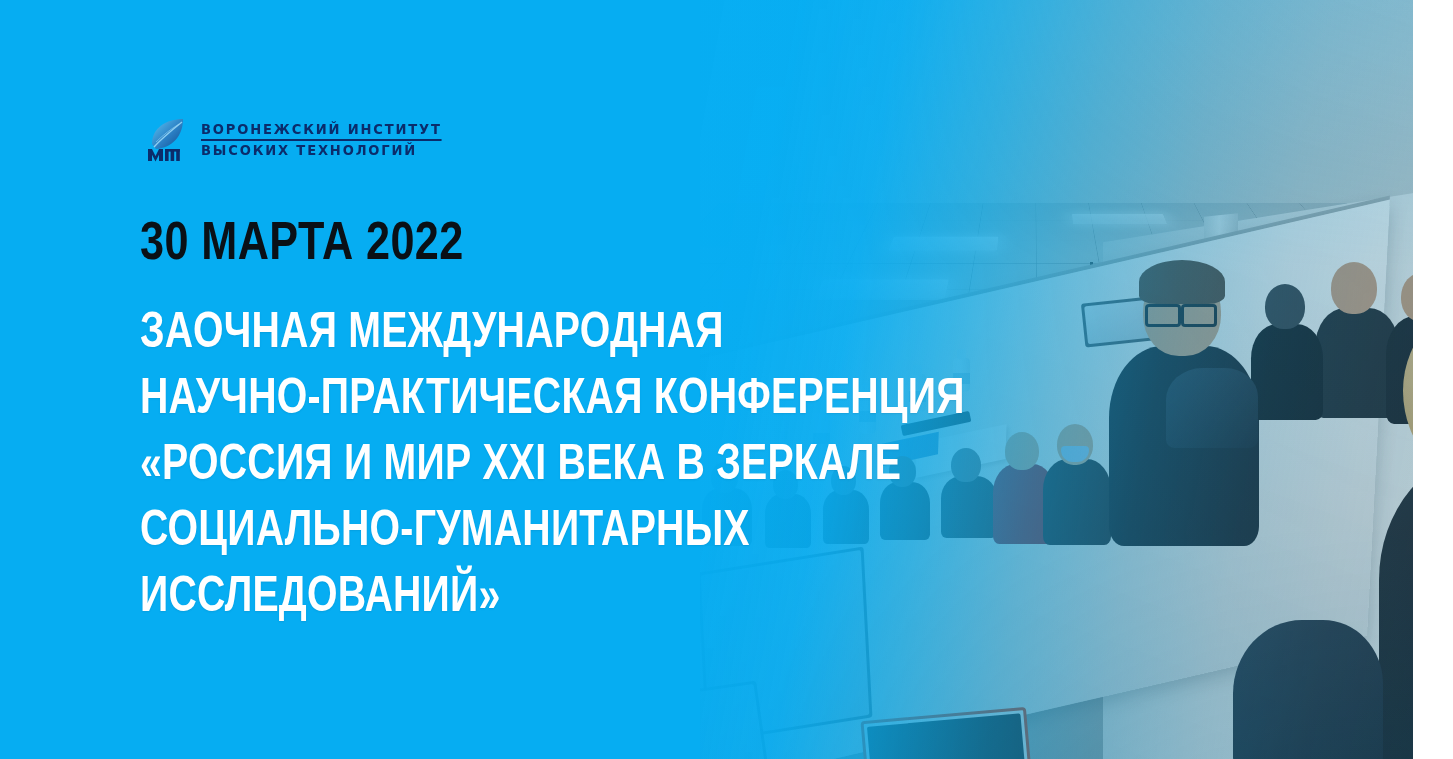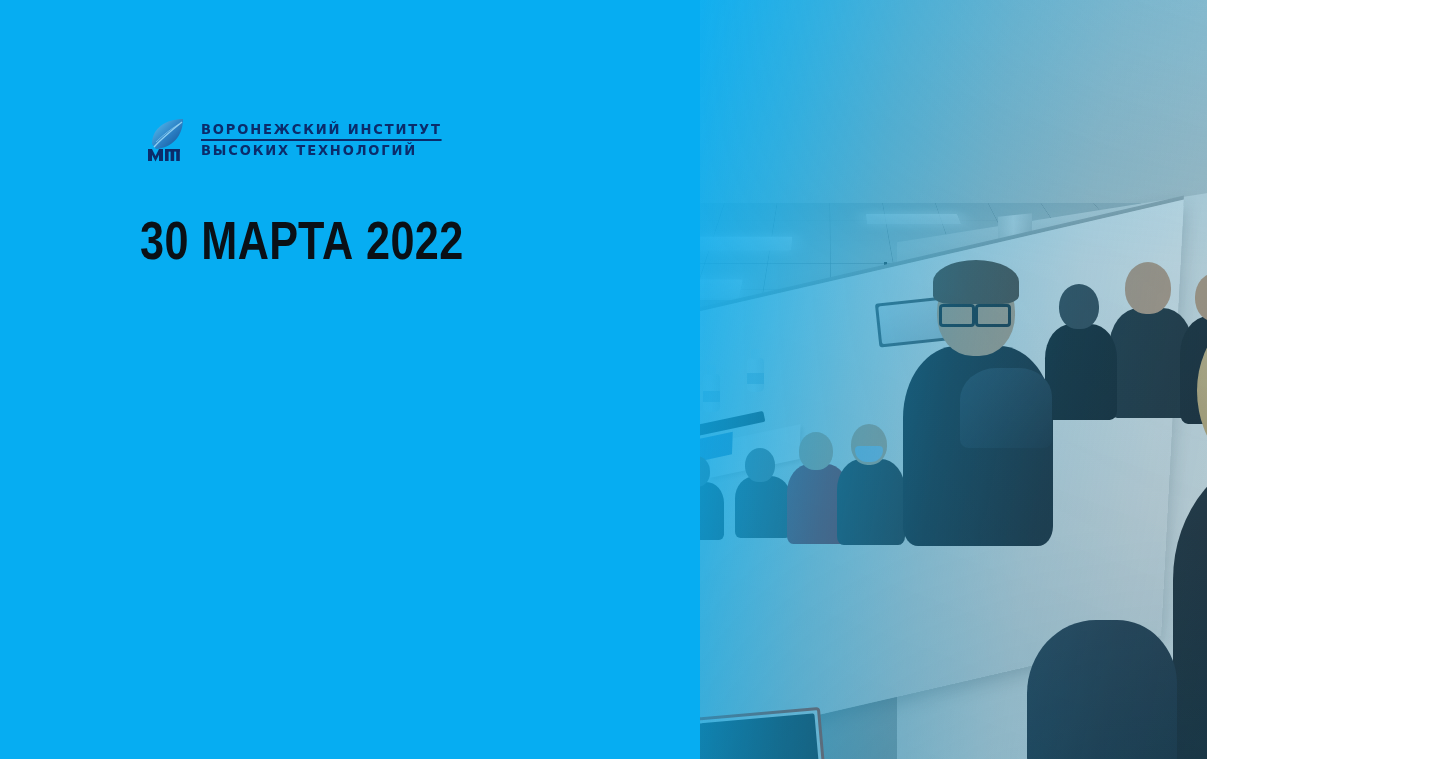--- a/index.html
+++ b/index.html
@@ -4,21 +4,21 @@
 <title>Conference Banner</title>
 <style>
   html, body {
     margin: 0;
     padding: 0;
     background: #ffffff;
   }
 
   #banner {
     position: relative;
-    width: 1207px;
+    width: 1413px;
     height: 759px;
     overflow: hidden;
     background: #06ADF2;
     font-family: "Liberation Sans", sans-serif;
     -webkit-font-smoothing: antialiased;
   }
 
   
   .photo-wrap {
     position: absolute;
@@ -675,15 +675,22 @@
         </g>
       </svg>
       <div class="logo-text">
         <div class="logo-line first">ВОРОНЕЖСКИЙ ИНСТИТУТ</div>
         <div class="logo-line">ВЫСОКИХ ТЕХНОЛОГИЙ</div>
       </div>
     </div>
 
     <div class="event-date">30 МАРТА 2022</div>
 
+    <div class="title">
+      <div class="title-line">ЗАОЧНАЯ МЕЖДУНАРОДНАЯ</div>
+      <div class="title-line">НАУЧНО-ПРАКТИЧЕСКАЯ КОНФЕРЕНЦИЯ</div>
+      <div class="title-line">«РОССИЯ И МИР XXI ВЕКА В ЗЕРКАЛЕ</div>
+      <div class="title-line">СОЦИАЛЬНО-ГУМАНИТАРНЫХ</div>
+      <div class="title-line">ИССЛЕДОВАНИЙ»</div>
+    </div>
 
   </div>
 </div>
 
 </body></html>

